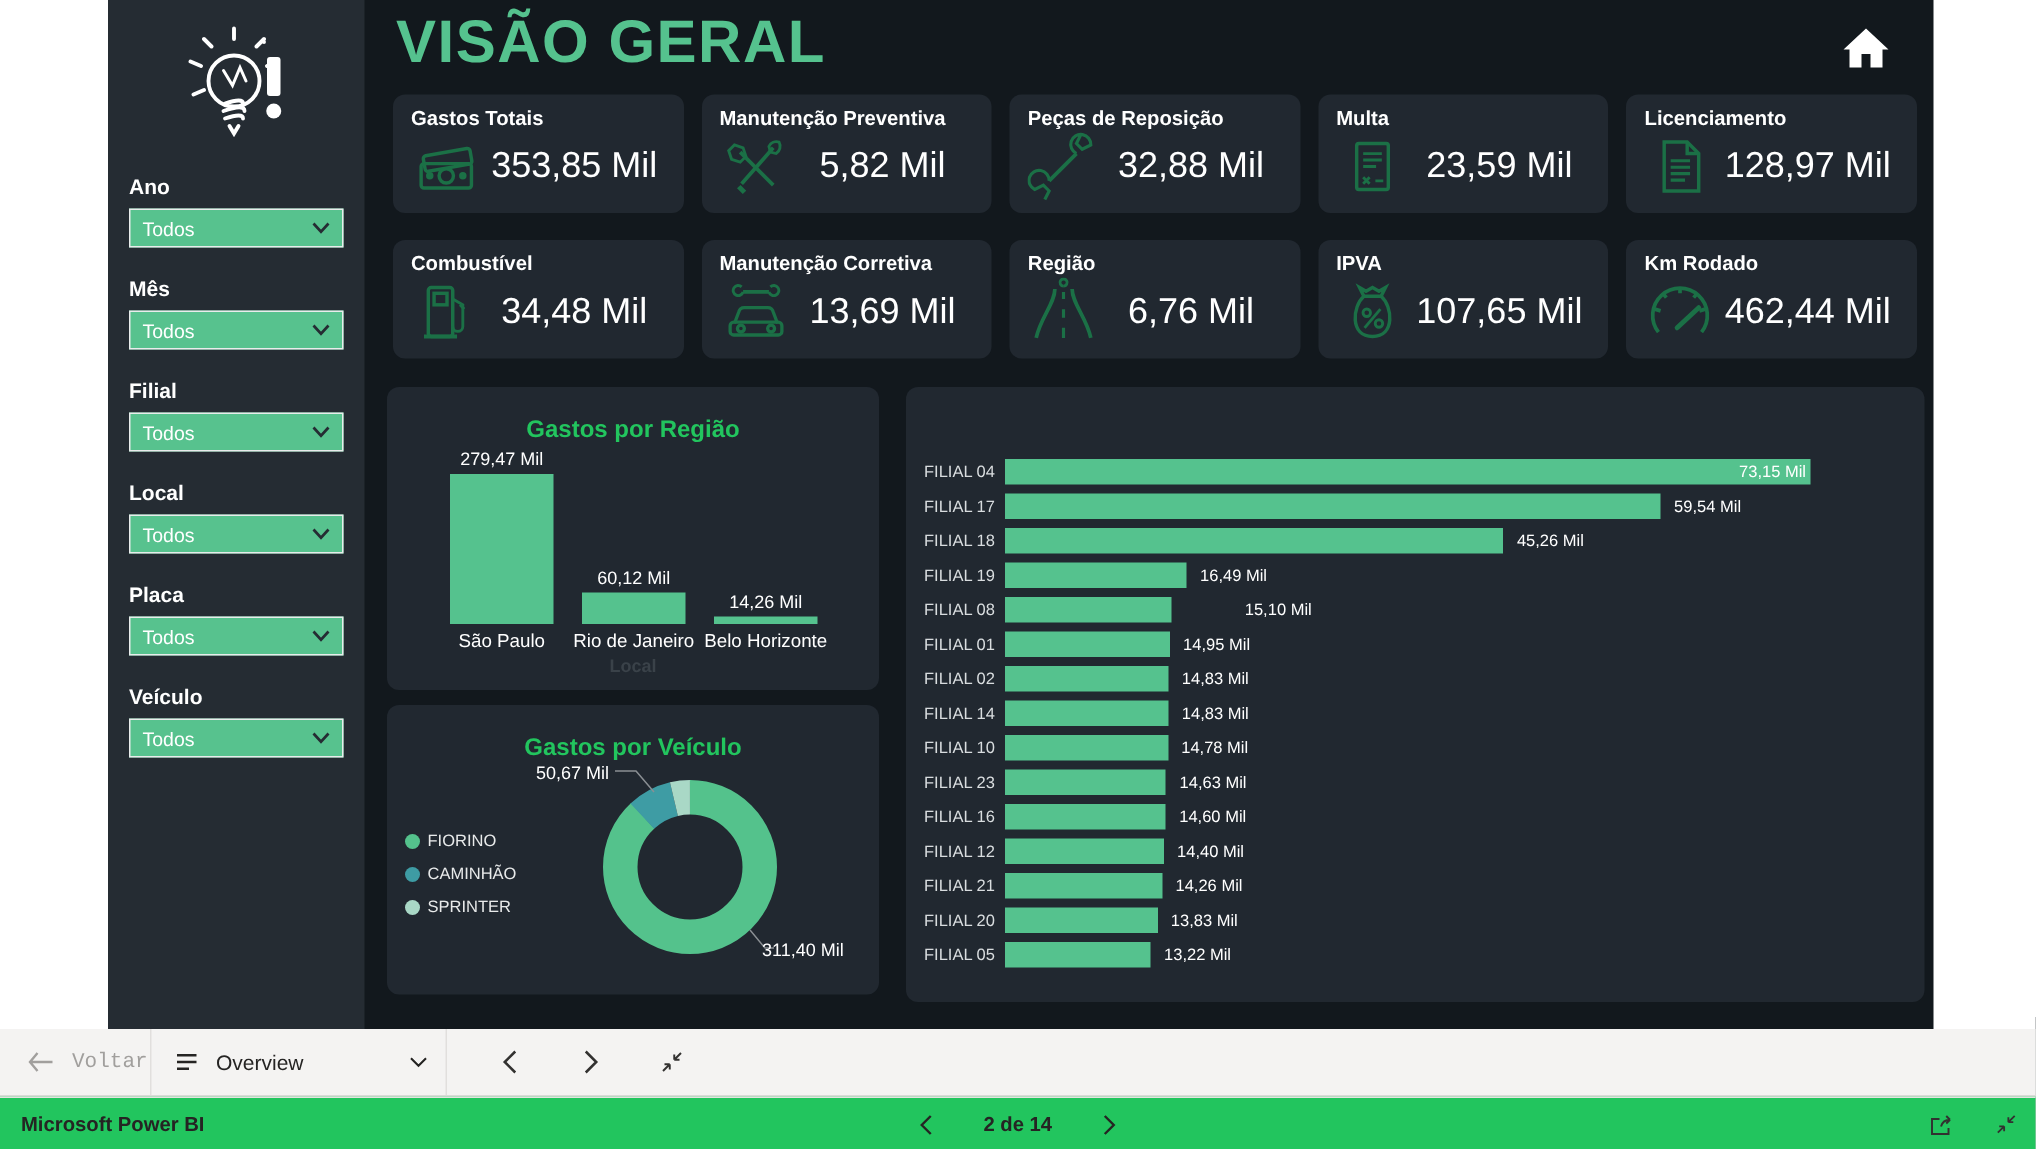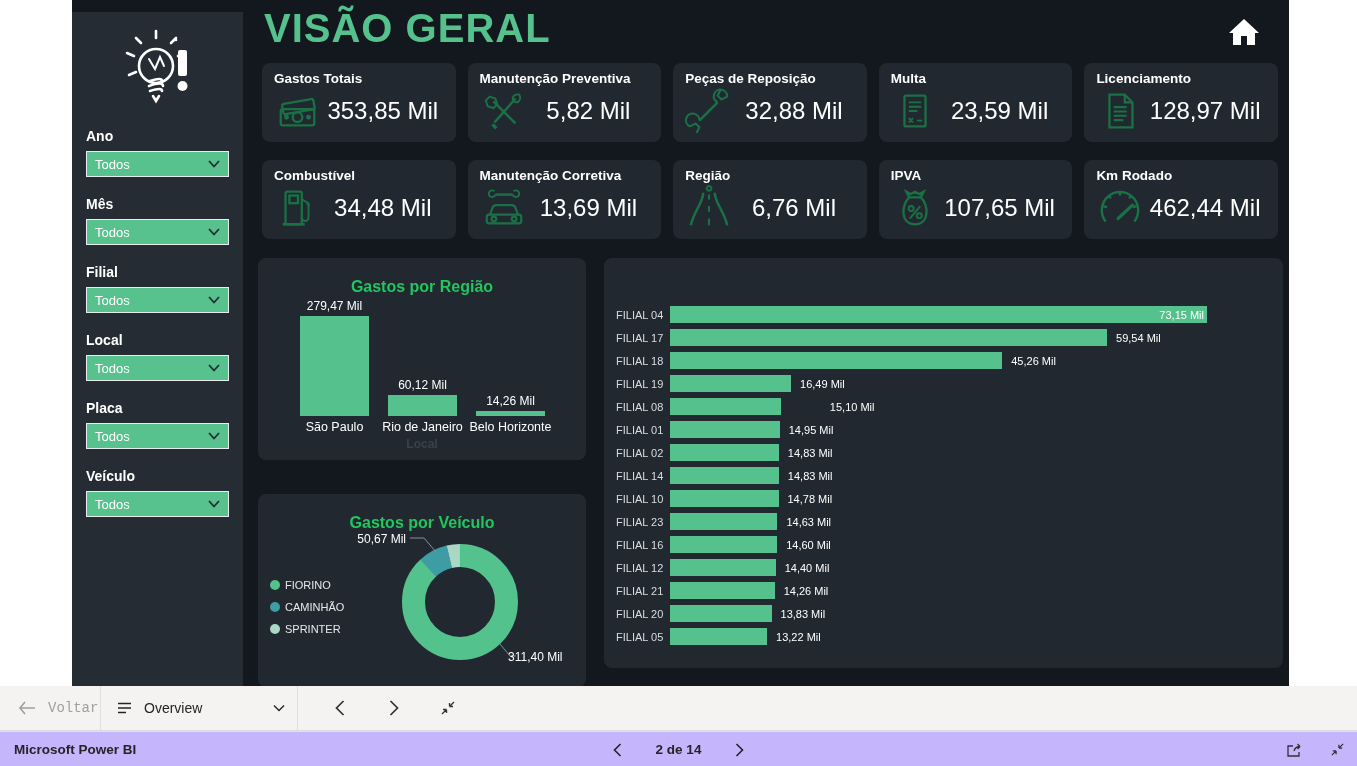--- a/index.html
+++ b/index.html
@@ -2,21 +2,21 @@
 <html><head>
 <meta charset="utf-8">
 <style>
   * { margin:0; padding:0; box-sizing:border-box; }
   html,body { width:1357px; height:766px; background:#ffffff; overflow:hidden;
     font-family:"Liberation Sans", sans-serif; }
   .canvas { position:absolute; left:72px; top:0; width:1217px; height:686px;
     background:#12181d; }
 
   
-  .sidebar { position:absolute; left:0; top:12px; width:171px; height:686px;
+  .sidebar { position:absolute; left:0; top:0; width:171px; height:686px;
     background:#252c33; }
   .bulb-wrap { position:absolute; left:0; top:12px; width:171px; height:96px;
     display:flex; align-items:center; justify-content:center; }
   .filters { position:absolute; left:14px; top:116px; width:143px; }
   .filter-group { margin-bottom:19px; }
   .filter-label { color:#ffffff; font-weight:bold; font-size:14px; margin-bottom:7px; }
   .dropdown { height:26px; background:#57c28e; border:1px solid #e9ecec;
     display:flex; align-items:center; justify-content:space-between;
     padding:0 8px; cursor:pointer; }
   .dd-value { color:#ffffff; font-size:13px; }
@@ -37,21 +37,21 @@
   .kpi-body { display:flex; align-items:center; margin-top:2px; }
   .kpi-icon { width:48px; height:46px; flex:0 0 48px; }
   .kpi-value { flex:1; text-align:center; color:#ffffff; font-size:24px; white-space:nowrap; }
 
   
   .panel { position:absolute; background:#212830; border-radius:8px; }
   .panel-title { text-align:center; color:#22c55e; font-weight:bold; font-size:16px;
     padding-top:20px; }
   #region-panel  { left:186px; top:258px; width:328px; height:202px; }
   #filial-panel  { left:532px; top:258px; width:679px; height:410px; }
-  #veiculo-panel { left:186px; top:494px; width:328px; height:193px; }
+  #veiculo-panel { left:186px; top:470px; width:328px; height:193px; }
 
   
   .region-plot { position:absolute; left:0; top:0; width:100%; height:100%; }
   .region-bar  { position:absolute; width:69px; background:#55c28e; }
   .region-vlab { position:absolute; width:110px; text-align:center; color:#ffffff; font-size:12px; white-space:nowrap;}
   .region-clab { position:absolute; top:162px; width:110px; text-align:center; color:#ffffff; font-size:12.5px; white-space:nowrap;}
   .region-xlab { position:absolute; top:179px; left:0; width:100%; text-align:center;
     color:#3a4249; font-size:12px; font-weight:bold; }
 
   
@@ -83,21 +83,21 @@
   .nav-back { width:100px; padding-left:18px; color:#a19f9d; font-size:14px; cursor:default; }
   .nav-back span { margin-left:12px;font-family:Liberation Mono, monospace; }
   .nav-pagemenu { width:196px; padding:0 12px 0 16px; color:#252423; font-size:14px;
     cursor:pointer; justify-content:space-between; }
   .pm-left { display:flex; align-items:center; }
   .pm-left span { margin-left:12px; }
   .nav-btn { width:24px; height:24px; margin-left:30px; cursor:pointer; display:flex;
     align-items:center; justify-content:center; }
 
   .footer { position:absolute; left:0; top:731px; width:1357px; height:35px;
-    background:#c4b5fd; border-top:1px solid #e5e3e1; }
+    background:#22c55e; border-top:1px solid #e5e3e1; }
   .brand { position:absolute; left:14px; top:0; height:35px; display:flex; align-items:center;
     color:#252423; font-size:13.5px; font-weight:bold; }
   .pager { position:absolute; left:0; top:0; width:100%; height:35px; display:flex;
     align-items:center; justify-content:center; gap:34px; }
   .pager-text { color:#252423; font-size:13.5px; font-weight:bold; }
   .pager-btn, .foot-btn { cursor:pointer; display:flex; align-items:center; justify-content:center; }
   .foot-icons { position:absolute; right:12px; top:0; height:35px; display:flex;
     align-items:center; gap:26px; }
 </style>
 </head>

